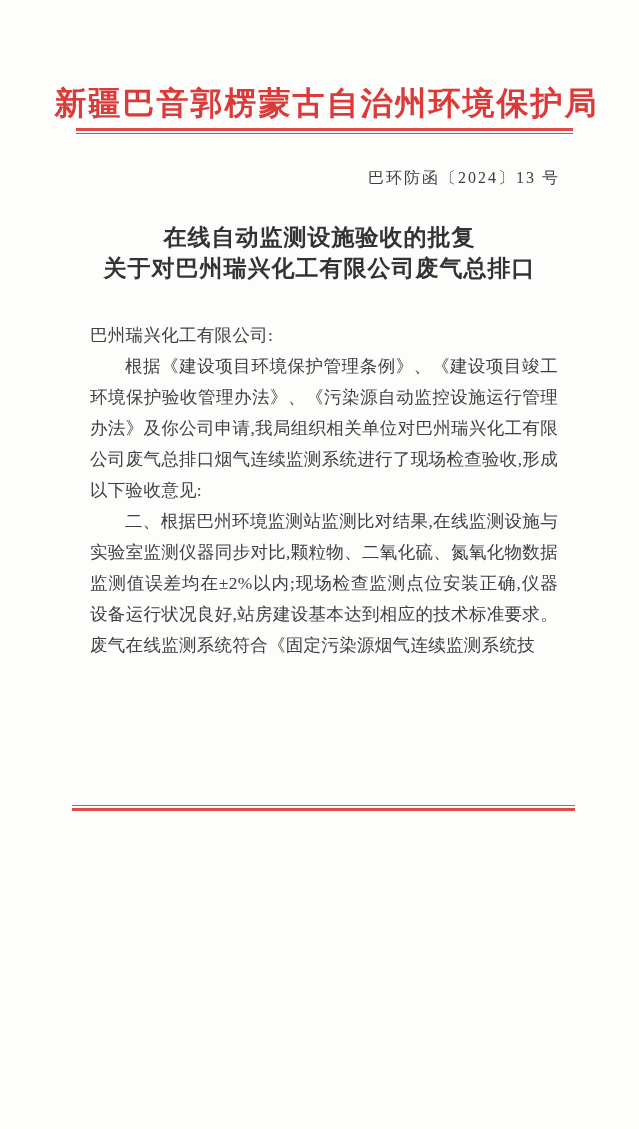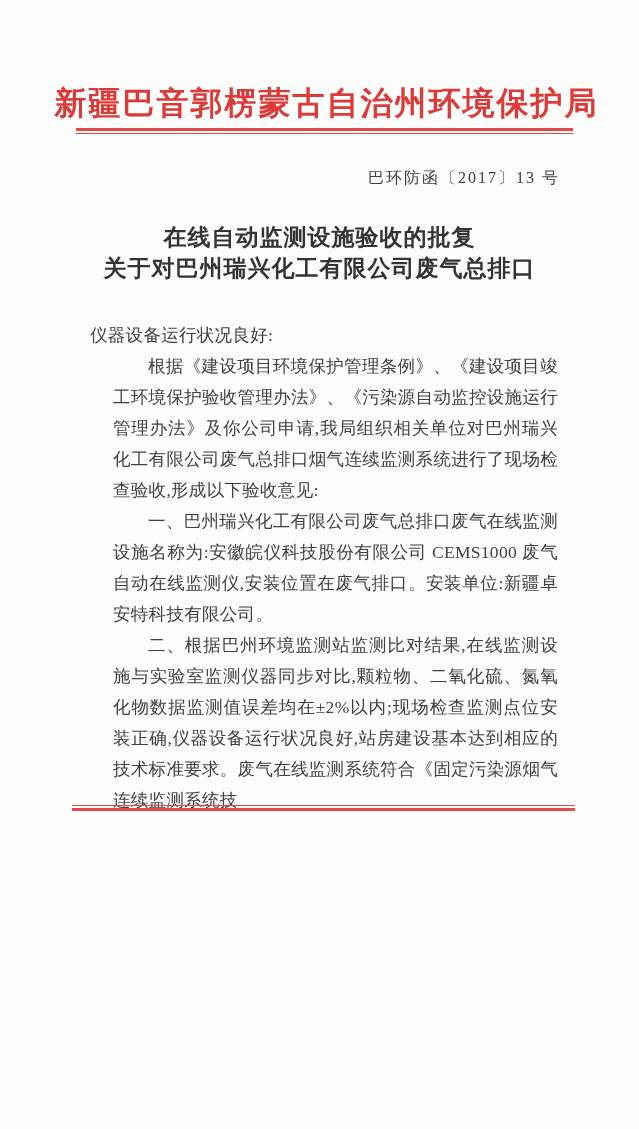--- a/index.html
+++ b/index.html
@@ -68,21 +68,21 @@
     top: 320px;
     left: 90px;
     width: 468px;
     font-size: 17.5px;
     line-height: 31px;
     letter-spacing: 0.3px;
     color: #404040;
     text-align: justify;
   }
   .doc-body p { margin: 0; }
-  .doc-body p.para { text-indent: 2em; margin-left: 23px; }
+  .doc-body p.para { text-indent: 2em; }
   
   .sep-bottom {
     position: absolute;
     top: 805px;
     left: 72px;
     width: 503px;
   }
   .sep-bottom .line-thin  { height: 1px; background: #e04a48; }
   .sep-bottom .line-gap   { height: 2px; background: transparent; }
   .sep-bottom .line-thick { height: 3px; background: #e04a48; }
@@ -93,31 +93,30 @@
 <div class="page">
 
   <div class="agency-name">新疆巴音郭楞蒙古自治州环境保护局</div>
 
   <div class="sep-top">
     <div class="line-thick"></div>
     <div class="line-gap"></div>
     <div class="line-thin"></div>
   </div>
 
-  <div class="doc-number">巴环防函〔2017〕13 号</div>
+  <div class="doc-number">巴环防函〔2024〕13 号</div>
 
   <div class="doc-title">
     <div>在线自动监测设施验收的批复</div>
     <div>关于对巴州瑞兴化工有限公司废气总排口</div>
   </div>
 
   <div class="doc-body">
-    <p class="salutation">仪器设备运行状况良好:</p>
+    <p class="salutation">巴州瑞兴化工有限公司:</p>
     <p class="para">根据《建设项目环境保护管理条例》、《建设项目竣工环境保护验收管理办法》、《污染源自动监控设施运行管理办法》及你公司申请,我局组织相关单位对巴州瑞兴化工有限公司废气总排口烟气连续监测系统进行了现场检查验收,形成以下验收意见:</p>
-    <p class="para">一、巴州瑞兴化工有限公司废气总排口废气在线监测设施名称为:安徽皖仪科技股份有限公司 CEMS1000 废气自动在线监测仪,安装位置在废气排口。安装单位:新疆卓安特科技有限公司。</p>
     <p class="para">二、根据巴州环境监测站监测比对结果,在线监测设施与实验室监测仪器同步对比,颗粒物、二氧化硫、氮氧化物数据监测值误差均在±2%以内;现场检查监测点位安装正确,仪器设备运行状况良好,站房建设基本达到相应的技术标准要求。废气在线监测系统符合《固定污染源烟气连续监测系统技</p>
   </div>
 
   <div class="sep-bottom">
     <div class="line-thin"></div>
     <div class="line-gap"></div>
     <div class="line-thick"></div>
   </div>
 
 </div>

